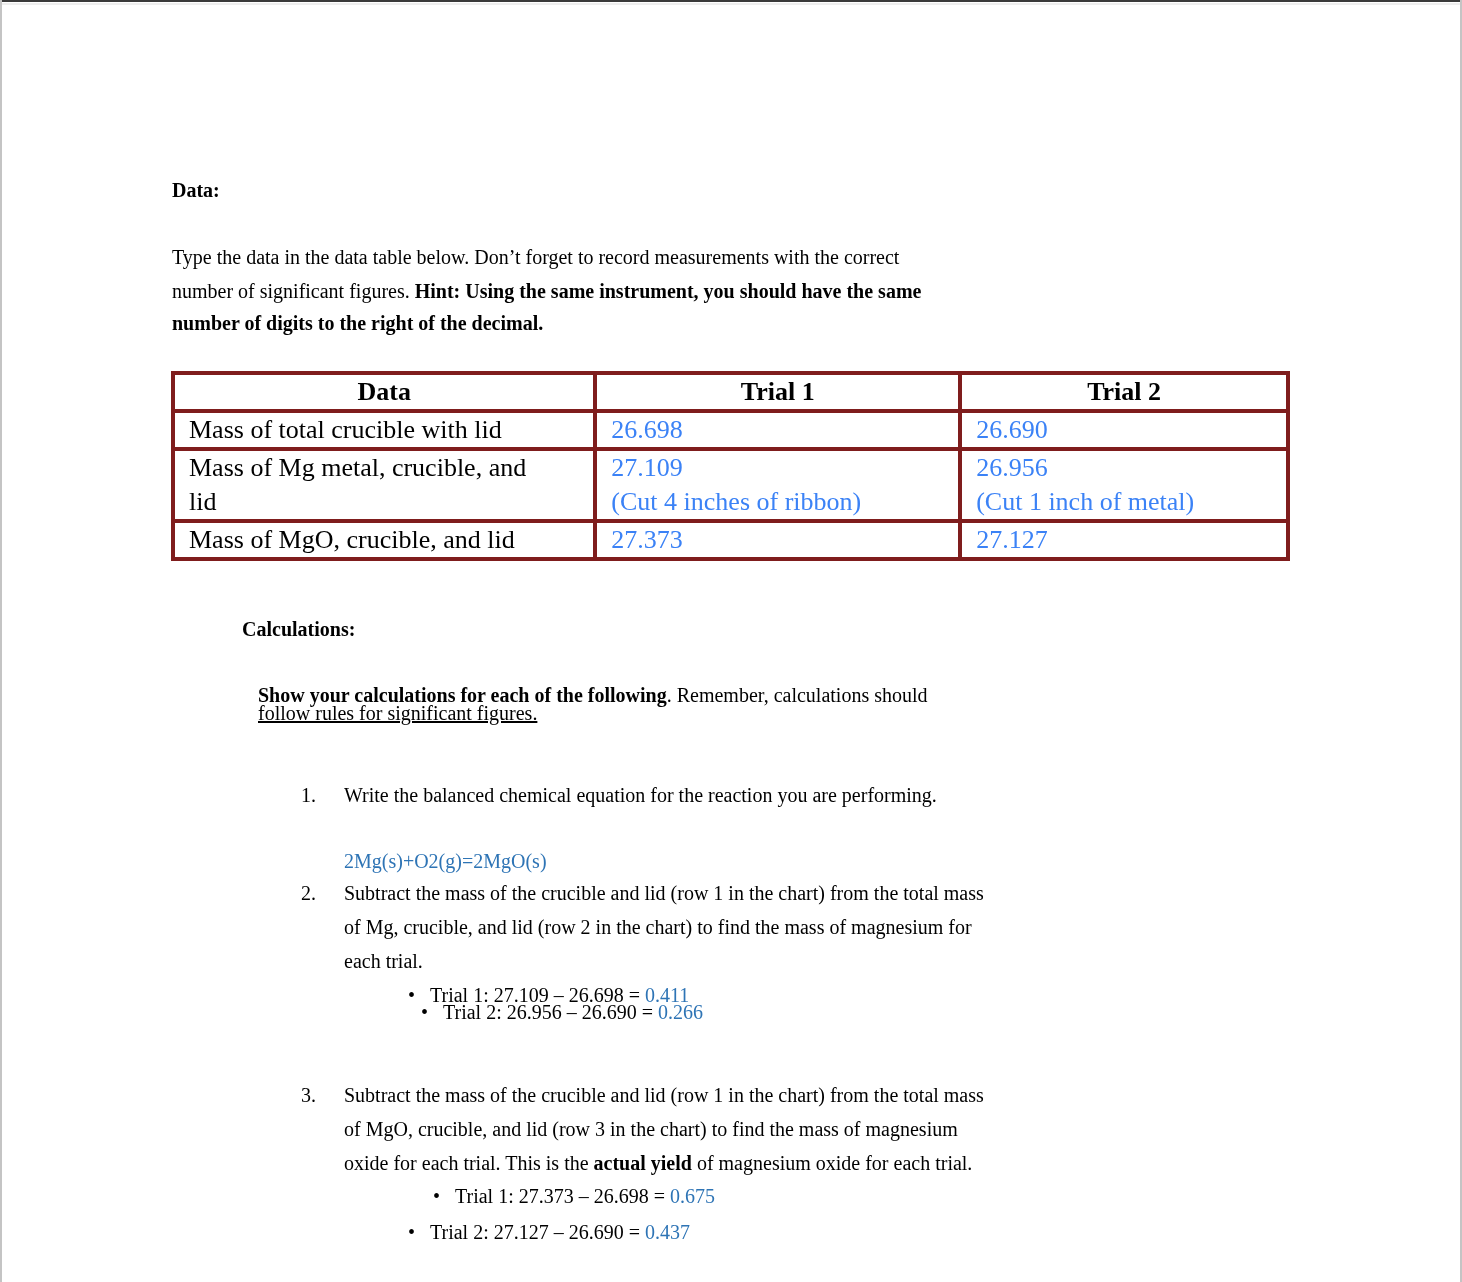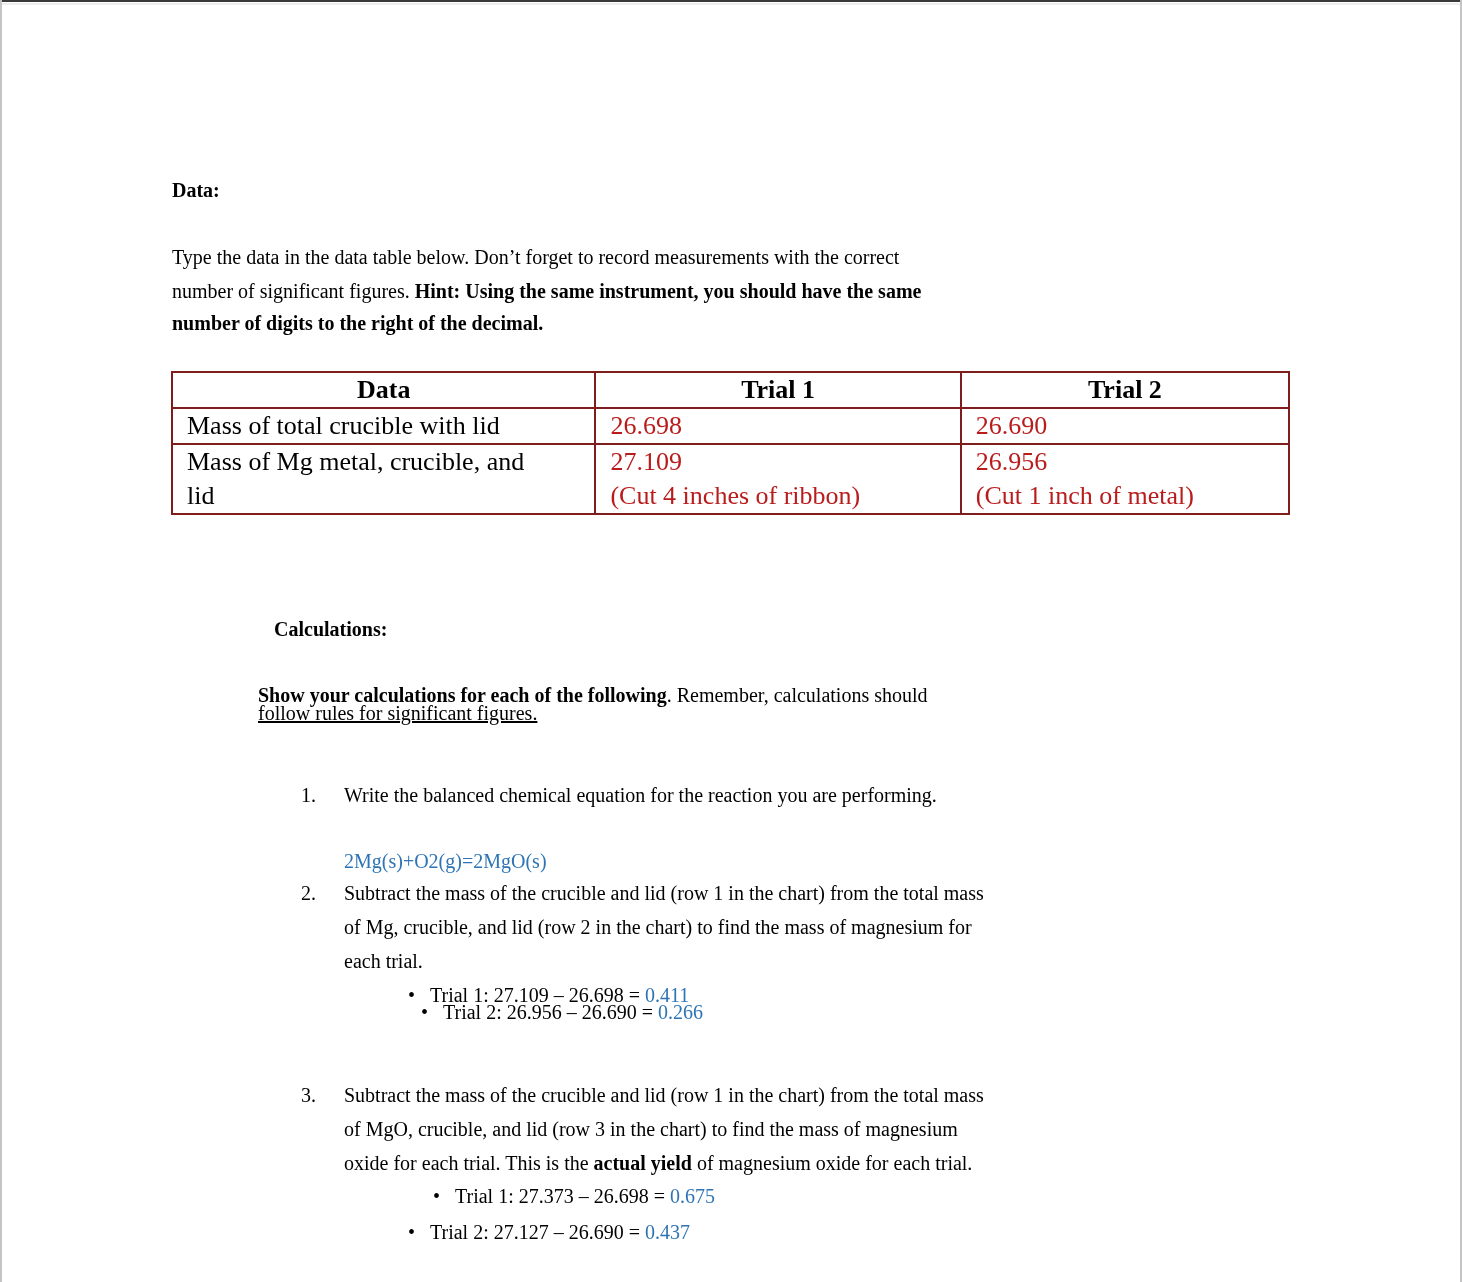--- a/index.html
+++ b/index.html
@@ -14,24 +14,24 @@
 
   .t { position: absolute; font-size: 20px; line-height: 34px; white-space: nowrap; }
   .b { font-weight: bold; }
   .blue { color: #2e74b5; }
 
   table.data {
     position: absolute; left: 171px; top: 371px; width: 1119px;
     border-collapse: collapse; font-size: 26px; line-height: 34px;
   }
   table.data th, table.data td {
-    border: 2px solid #7f1d1d; padding: 0 0 0 14px; vertical-align: top; text-align: left;
+    border: 4px solid #7f1d1d; padding: 0 0 0 14px; vertical-align: top; text-align: left;
   }
   table.data th { text-align: center; padding: 0; font-weight: bold; }
-  table.data td.val { color: #b91c1c; }
+  table.data td.val { color: #3b82f6; }
   .col1 { width: 407px; }
   .col2 { width: 351px; border-radius: 6px; }
   .col3 { width: 315px; border-radius: 15px; }
   .bullet { display: inline-block; width: 22px; }
 </style>
 </head>
 <body>
 
 <div class="frame-top"></div>
 <div class="frame-top2"></div>
@@ -63,24 +63,29 @@
         </td>
     <td class="val">
           <div>27.109</div>
           <div>(Cut 4 inches of ribbon)</div>
         </td>
     <td class="val">
           <div>26.956</div>
           <div>(Cut 1 inch of metal)</div>
         </td>
   </tr>
+  <tr>
+    <td>Mass of MgO, crucible, and lid</td>
+    <td class="val">27.373</td>
+    <td class="val">27.127</td>
+  </tr>
 </tbody>
   </table>
 
-<div class="t b" style="left:274px; top:612px;">Calculations:</div>
+<div class="t b" style="left:242px; top:612px;">Calculations:</div>
 
 <div class="t" style="left:258px; top:678px;"><span class="b">Show your calculations for each of the following</span><span>. Remember, calculations should</span></div>
 <div class="t" style="left:258px; top:696px;text-decoration:underline;">follow rules for significant figures.</div>
 
 <div class="t" style="left:301px; top:778px;">1.</div>
 <div class="t" style="left:344px; top:778px;">Write the balanced chemical equation for the reaction you are performing.</div>
 <div class="t blue" style="left:344px; top:844px;">2Mg(s)+O2(g)=2MgO(s)</div>
 
 <div class="t" style="left:301px; top:876px;">2.</div>
 <div class="t" style="left:344px; top:876px;">Subtract the mass of the crucible and lid (row 1 in the chart) from the total mass</div>

